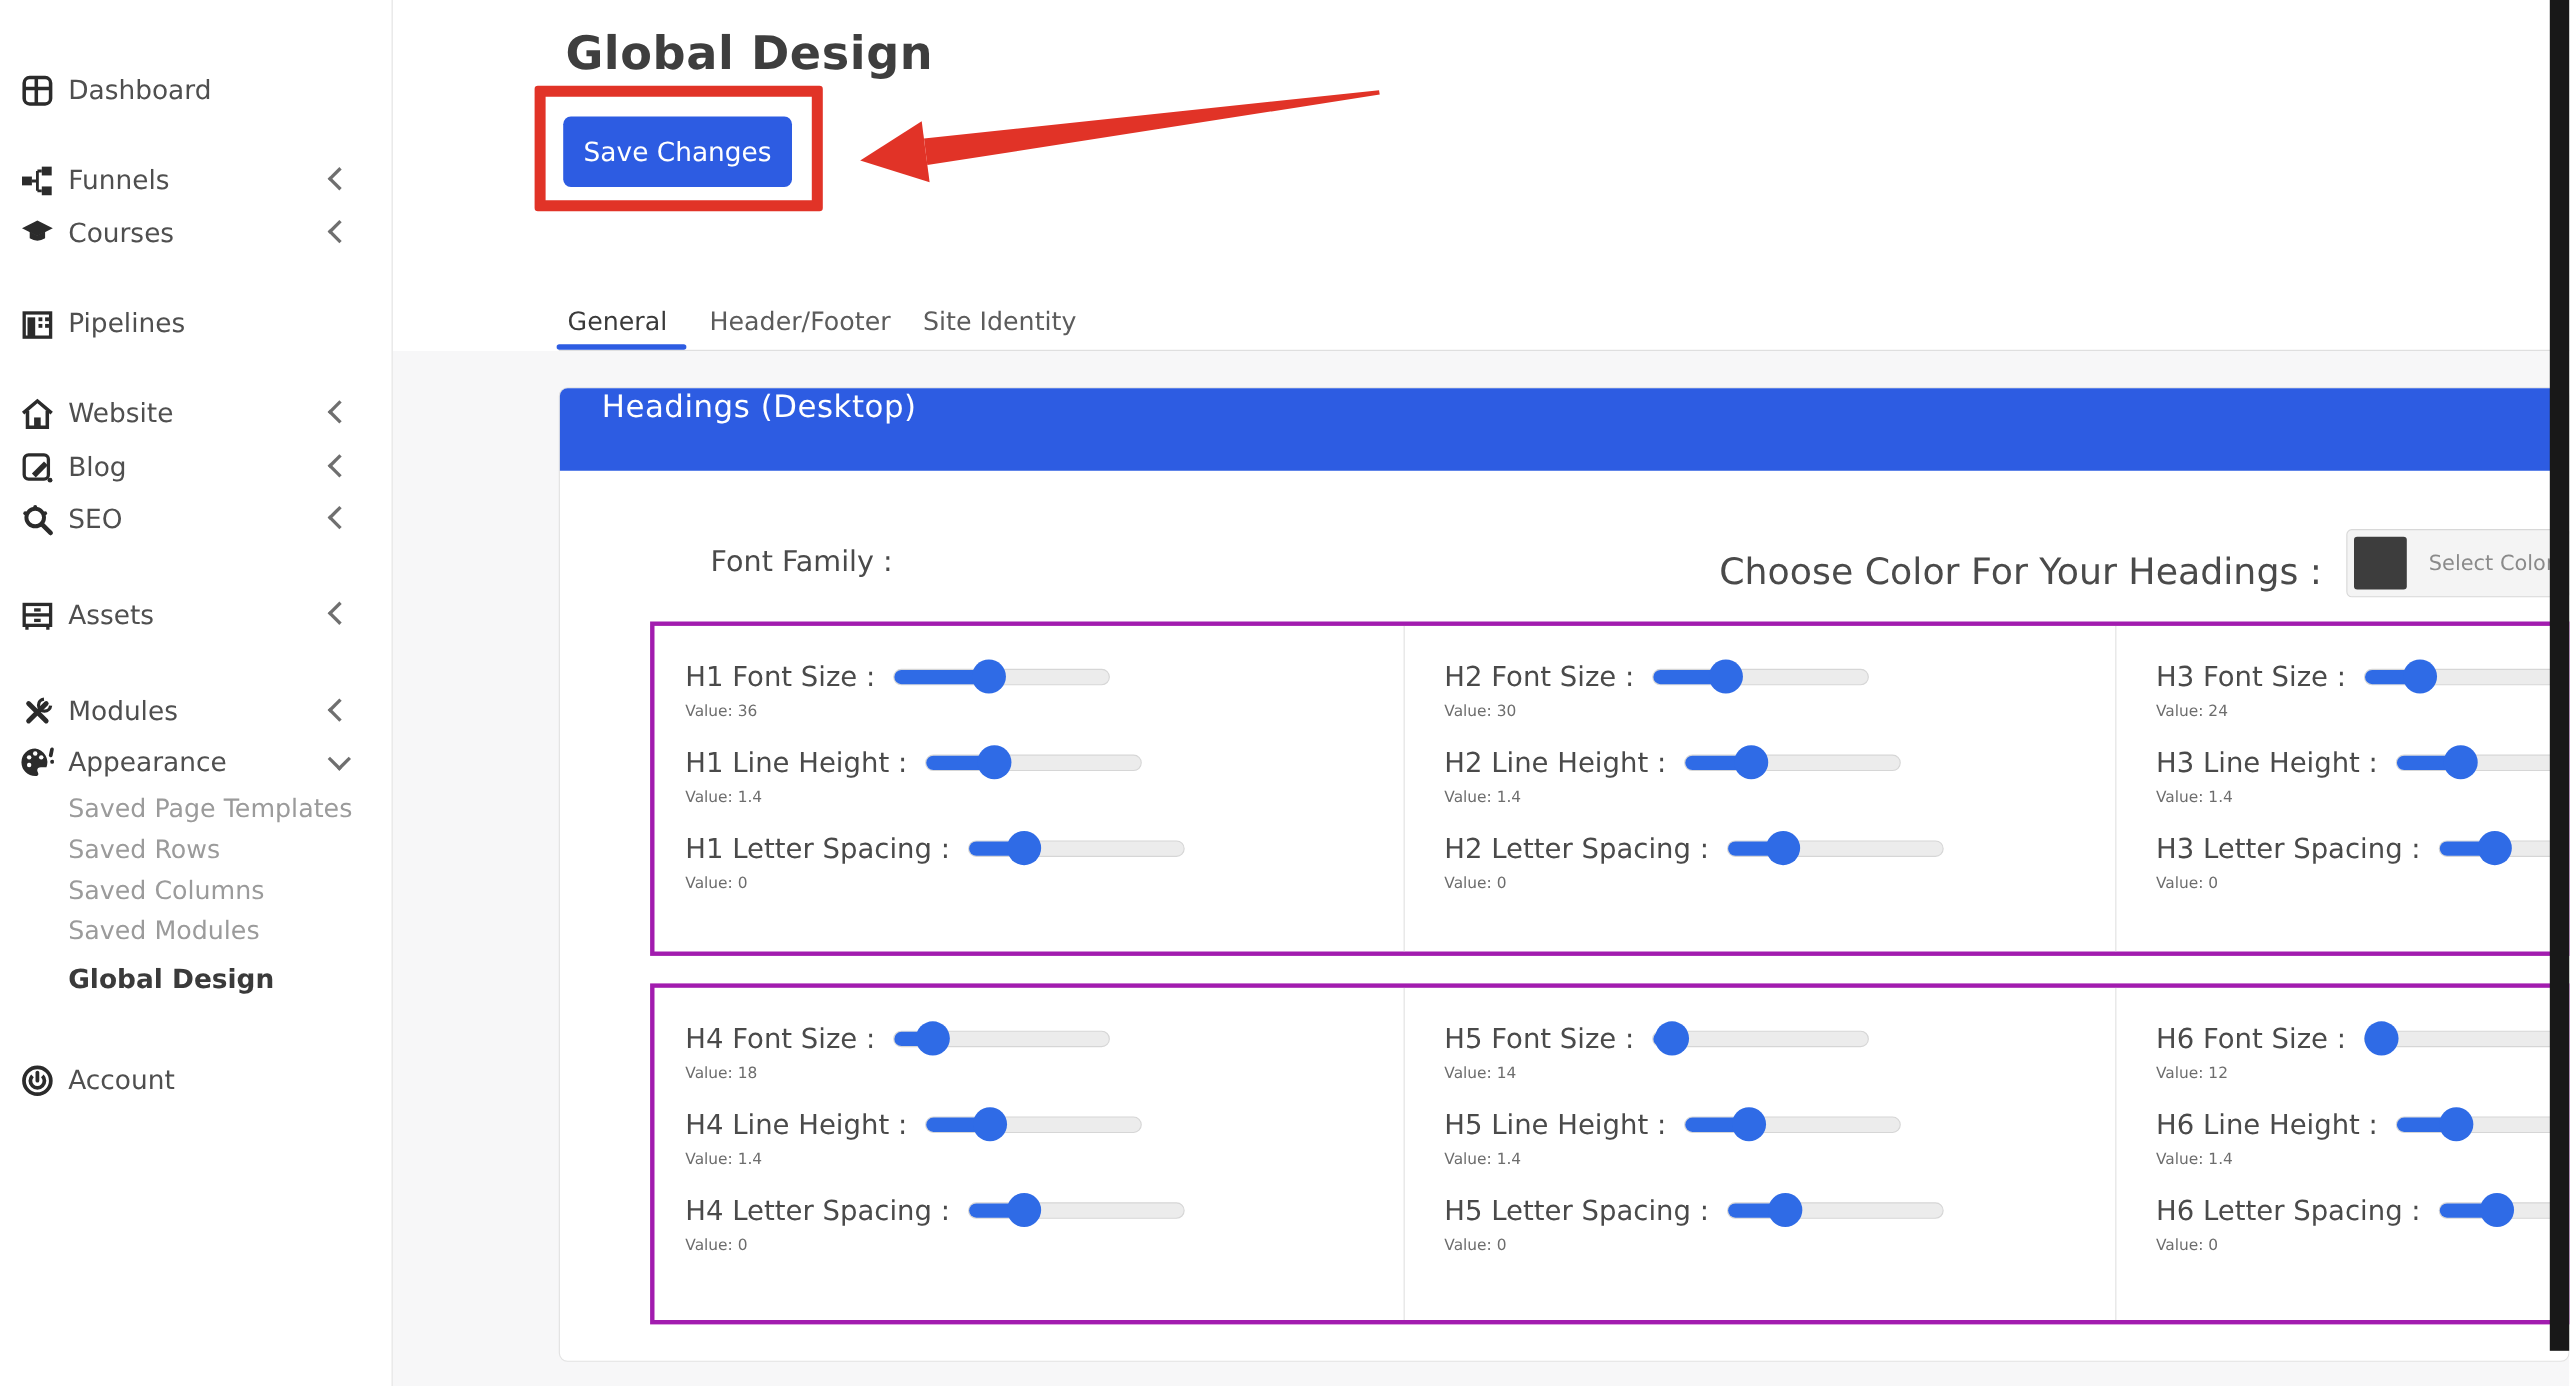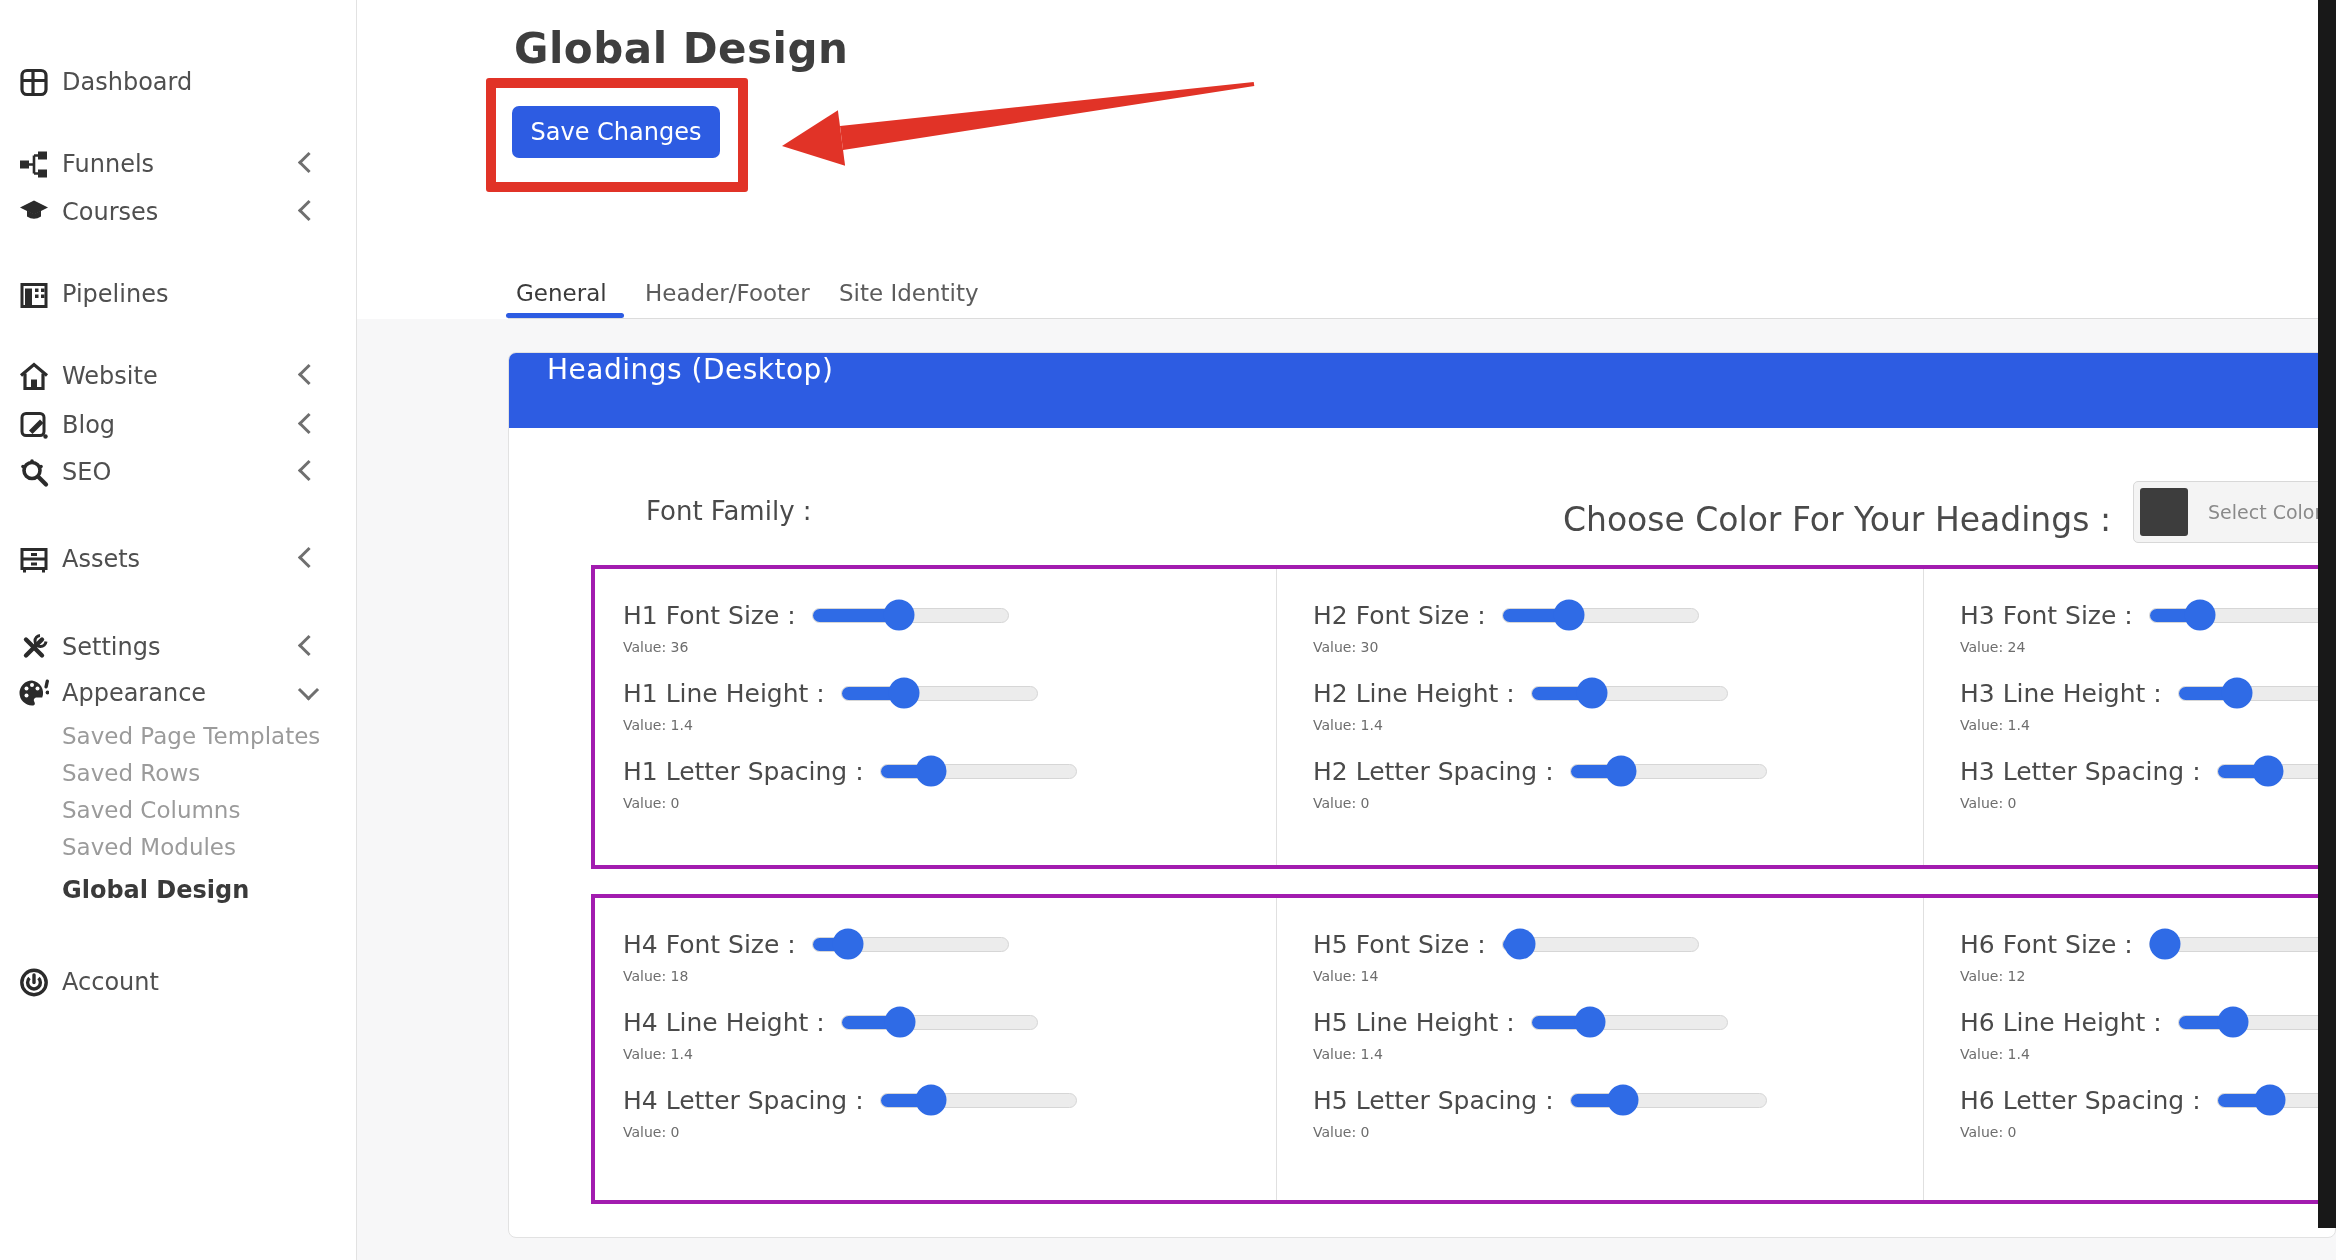--- a/index.html
+++ b/index.html
@@ -22,21 +22,21 @@
             font-size:23px;color:#9b9b9b;cursor:pointer;white-space:nowrap;}
   .sub-item.active{color:#3a3a3a;font-weight:600;font-size:24px;}
 
   
   .page-title{position:absolute;left:514px;top:24px;font-size:42px;font-weight:600;
               color:#3e3e3e;letter-spacing:.5px;z-index:2;}
   .lower-bg{position:absolute;left:357px;top:319px;width:1979px;height:941px;background:#f7f7f8;z-index:0;}
 
   .annot-rect{position:absolute;left:486px;top:78px;width:262px;height:114px;
               border:10px solid var(--red);border-radius:3px;box-sizing:border-box;z-index:4;}
-  .save-btn{position:absolute;left:512px;top:106px;width:208px;height:52px;background:var(--accent);
+  .save-btn{position:absolute;left:512px;top:106px;width:208px;height:64px;background:var(--accent);
             border:none;border-radius:7px;color:#fff;font-size:24px;cursor:pointer;z-index:5;
             font-family:inherit;}
   .arrow-svg{position:absolute;left:0;top:0;z-index:4;pointer-events:none;}
 
   .tab{position:absolute;top:280px;font-size:23px;color:#5c5c5c;cursor:pointer;white-space:nowrap;z-index:2;}
   .tab.active{color:#3a3a3a;}
   .tab-underline{position:absolute;left:506px;top:313px;width:118px;height:5px;
                  background:var(--accent);border-radius:3px;z-index:2;}
   .tab-border{position:absolute;left:508px;top:318px;width:1828px;height:1px;background:#dcdcdc;z-index:1;}
 
@@ -175,21 +175,21 @@
     <div class="side-item" style="top:625px">
       <span class="icon">
         <svg width="30" height="30" viewBox="0 0 30 30">
             <g stroke="#2b2b2b" stroke-width="4.4" stroke-linecap="round">
               <line x1="7" y1="23" x2="23" y2="7"></line>
               <line x1="7" y1="7" x2="23" y2="23"></line>
             </g>
             <path d="M21 3 a5.5 5.5 0 1 0 6 6" fill="none" stroke="#2b2b2b" stroke-width="3"></path>
           </svg>
       </span>
-      <span class="lbl">Settings</span>
+      <span class="lbl">Modules</span>
       <span class="chev left"></span>
     </div>
     <div class="side-item" style="top:671px">
       <span class="icon">
         <svg width="30" height="30" viewBox="0 0 30 30">
             <path d="M13 2 a12.5 12.5 0 1 0 0 25 c3.5 0 3.2-2.2 2.2-4 c-1-2 .2-4 3-4 h5 a12.5 12.5 0 0 0 -10.2 -17 z" fill="#2b2b2b"></path>
             <circle cx="7.5" cy="10" r="2" fill="#fff"></circle>
             <circle cx="13" cy="6.5" r="2" fill="#fff"></circle>
             <circle cx="18.5" cy="10" r="2" fill="#fff"></circle>
             <circle cx="7.5" cy="17" r="2" fill="#fff"></circle>

